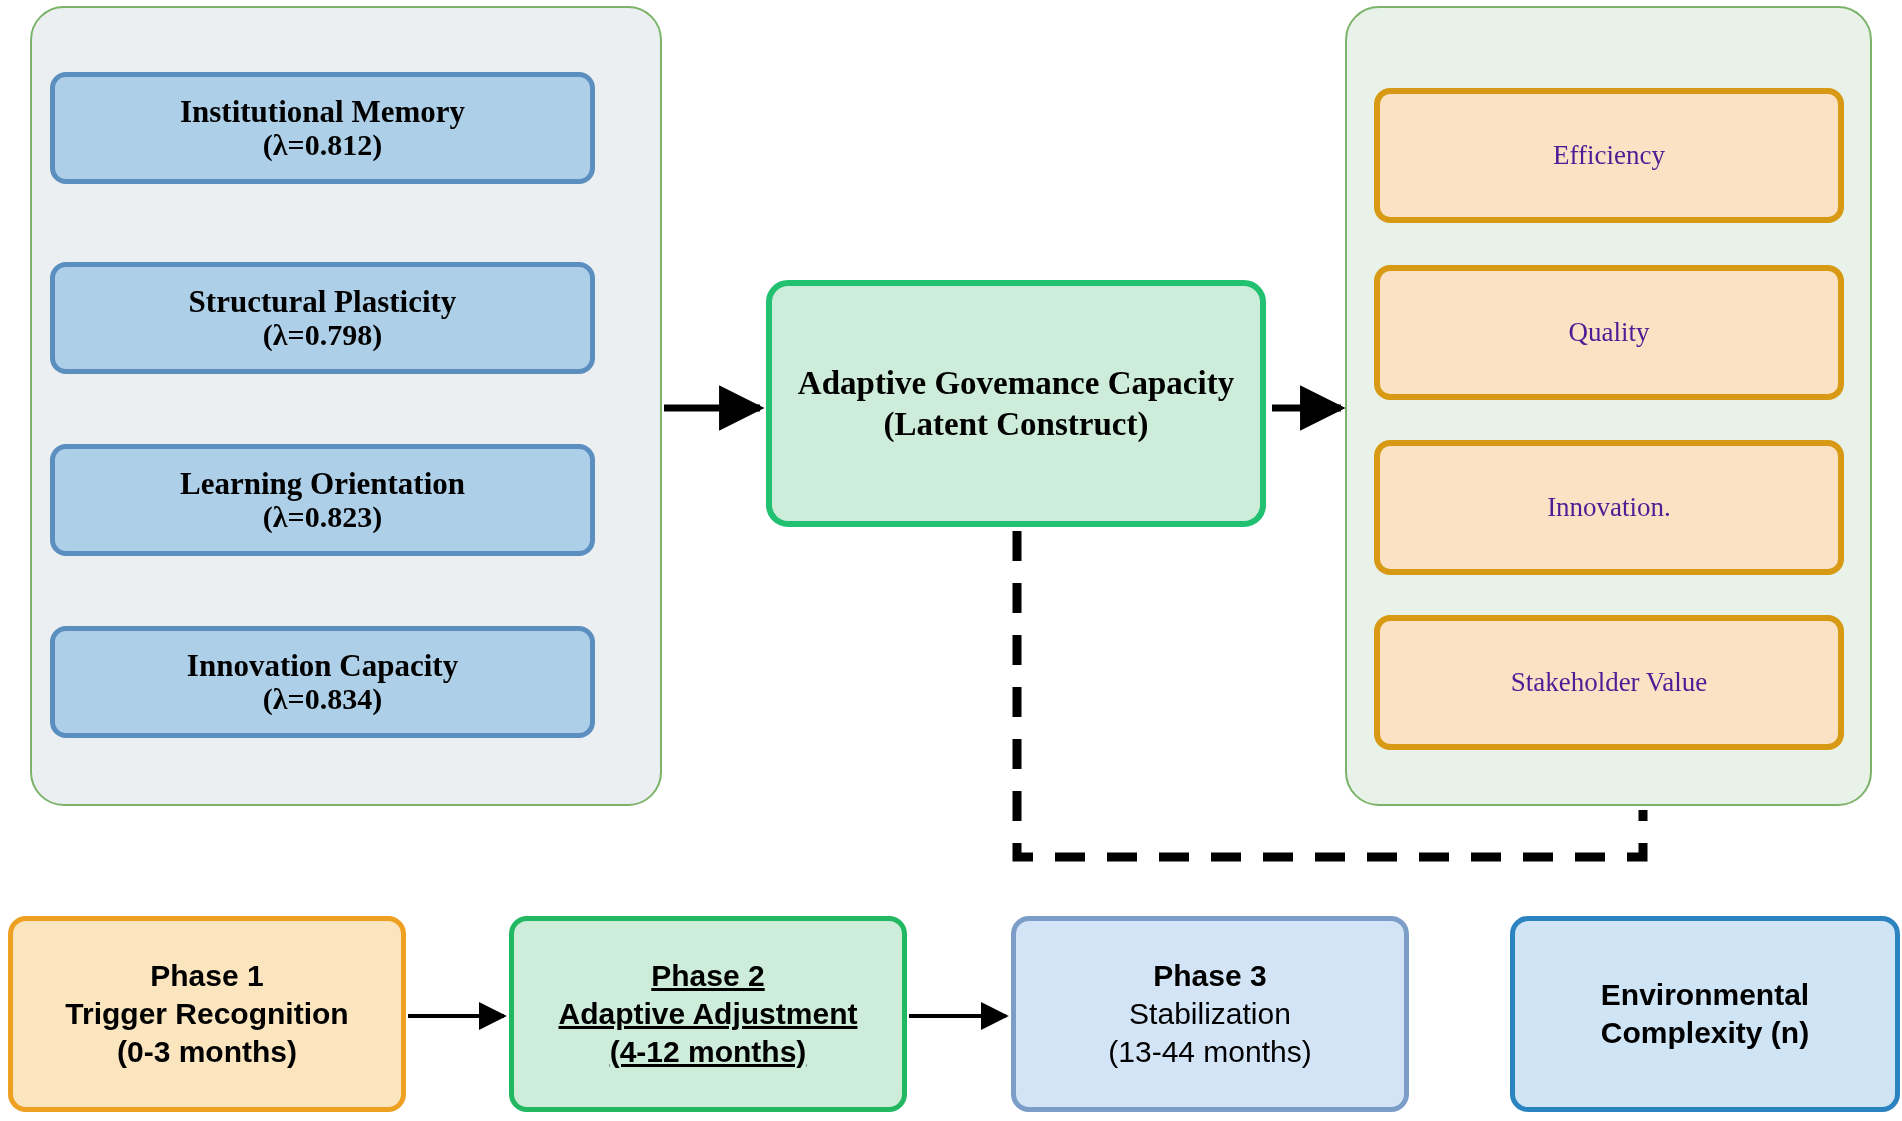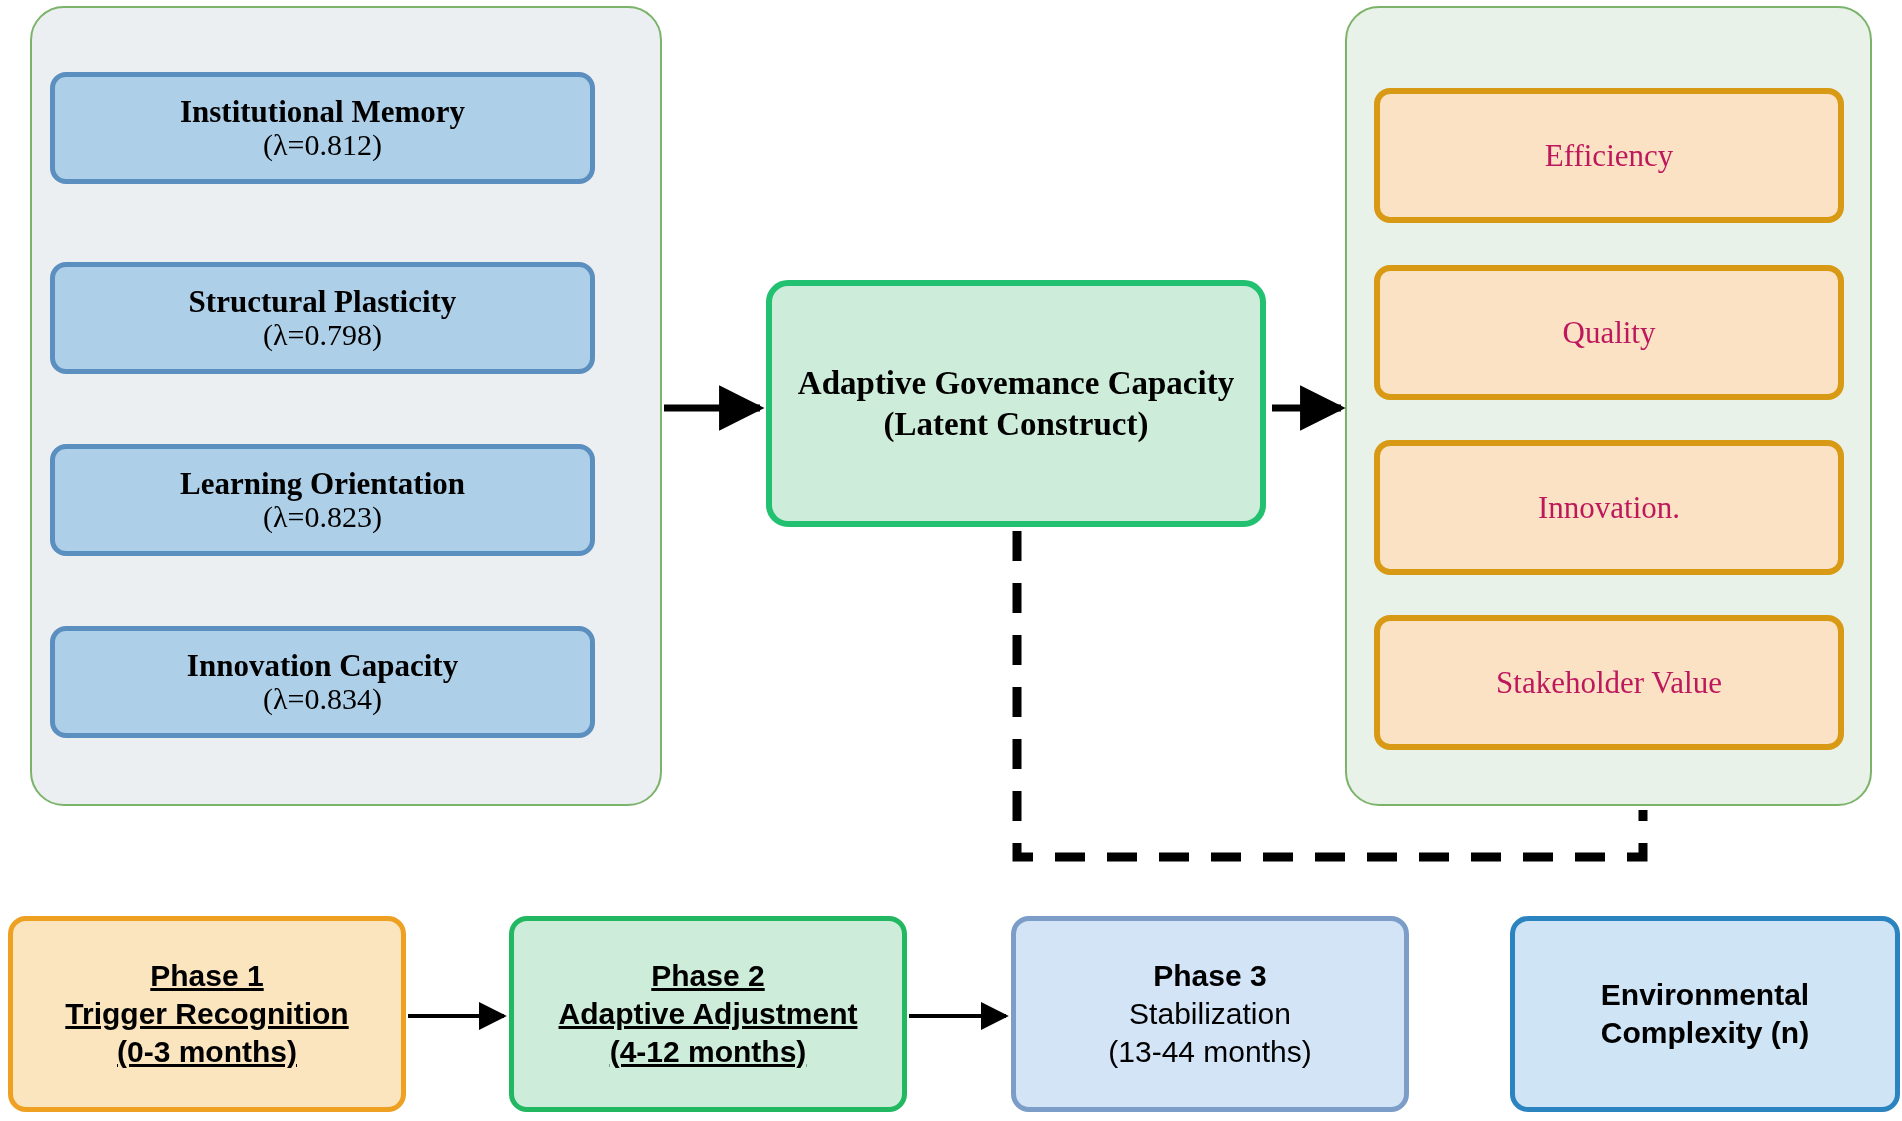--- a/index.html
+++ b/index.html
@@ -76,21 +76,21 @@
     border-radius: 16px;
     font-family: "Liberation Serif", serif;
     color: #000000;
   }
   .indicator-box .line-main {
     font-weight: bold;
     font-size: 31px;
     line-height: 1.08;
   }
   .indicator-box .line-sub {
-    font-weight: normal;
+    font-weight: bold;
     font-size: 30px;
     line-height: 1.1;
   }
 
   
   #latent-box {
     left: 766px;
     top: 280px;
     width: 500px;
     height: 247px;
@@ -107,22 +107,22 @@
   
   .outcome-box {
     left: 1374px;
     width: 470px;
     height: 135px;
     background: #fce2c4;
     border: 6px solid #d89a15;
     border-radius: 16px;
     font-family: "Liberation Serif", serif;
     font-weight: normal;
-    font-size: 31px;
-    color: #be185d;
+    font-size: 27px;
+    color: #4c1d95;
   }
 
   
   .phase-box {
     position: absolute;
     top: 916px;
     height: 196px;
     box-sizing: border-box;
     display: flex;
     flex-direction: column;
@@ -139,21 +139,20 @@
     line-height: 1.26;
   }
   .phase-box .pl.bold { font-weight: bold; }
   .phase-box .pl.reg  { font-weight: normal; }
 
   #phase-1 {
     left: 8px;
     width: 398px;
     background: #fbe5bf;
     border: 5px solid #eda022;
-    text-decoration: underline;
   }
   #phase-2 {
     left: 509px;
     width: 398px;
     background: #cdecd9;
     border: 5px solid #22b861;
     text-decoration: underline;
   }
   #phase-3 {
     left: 1011px;

